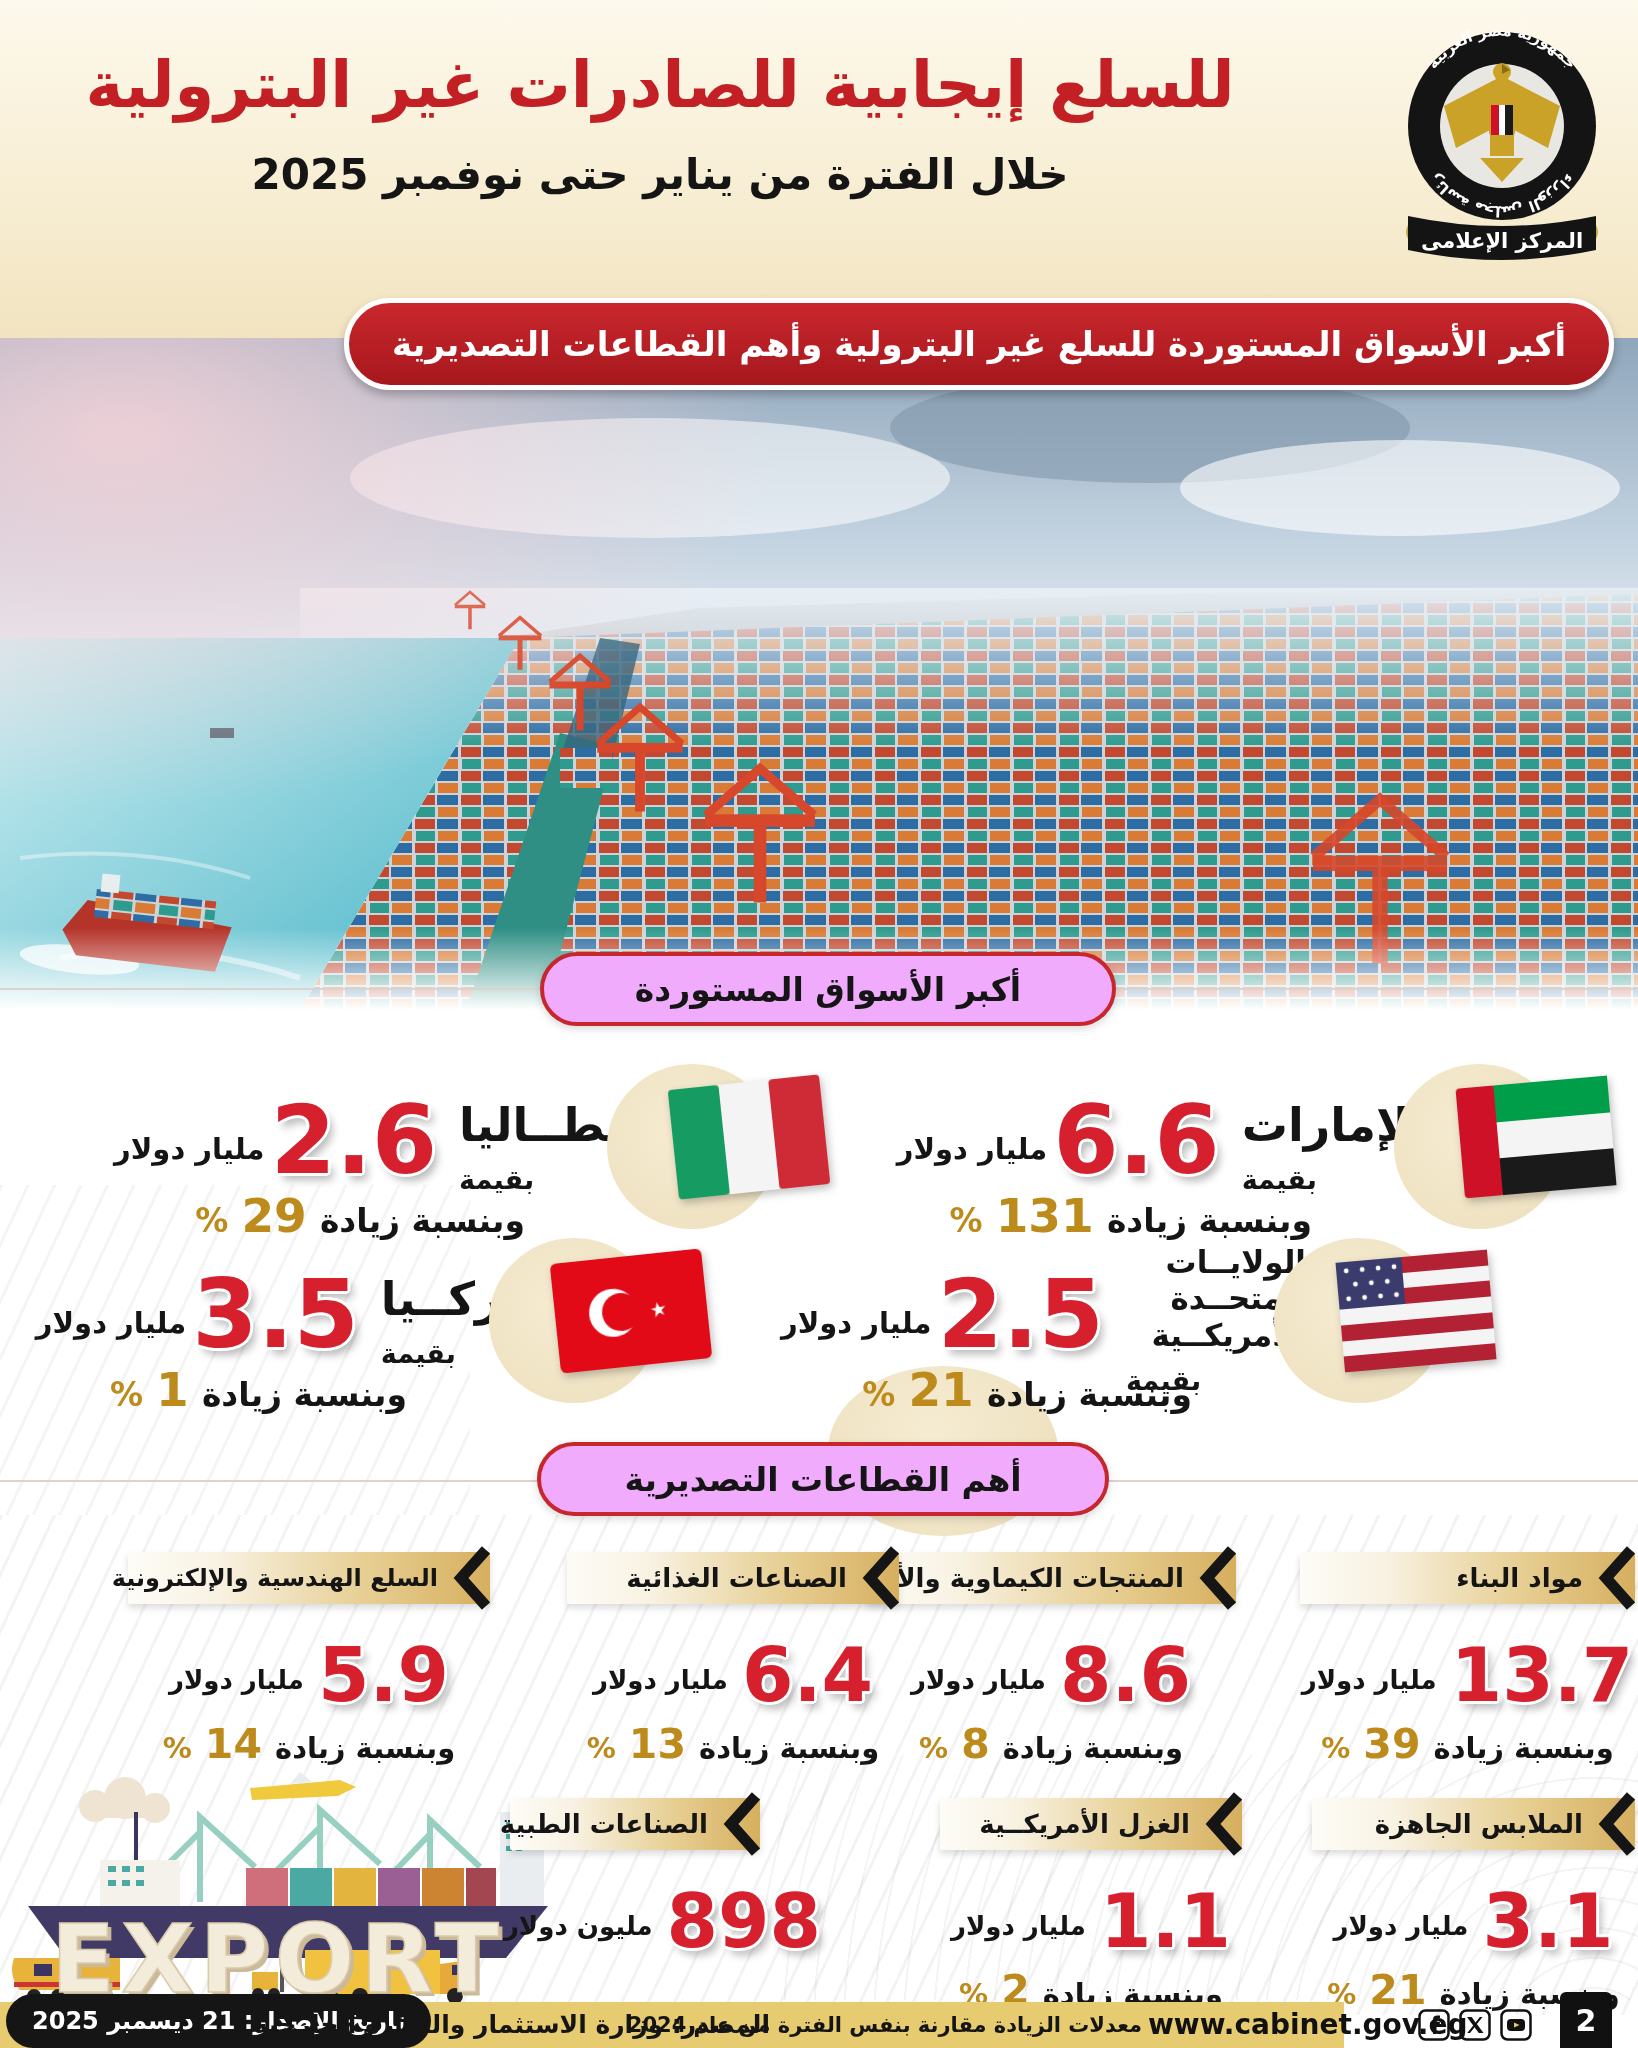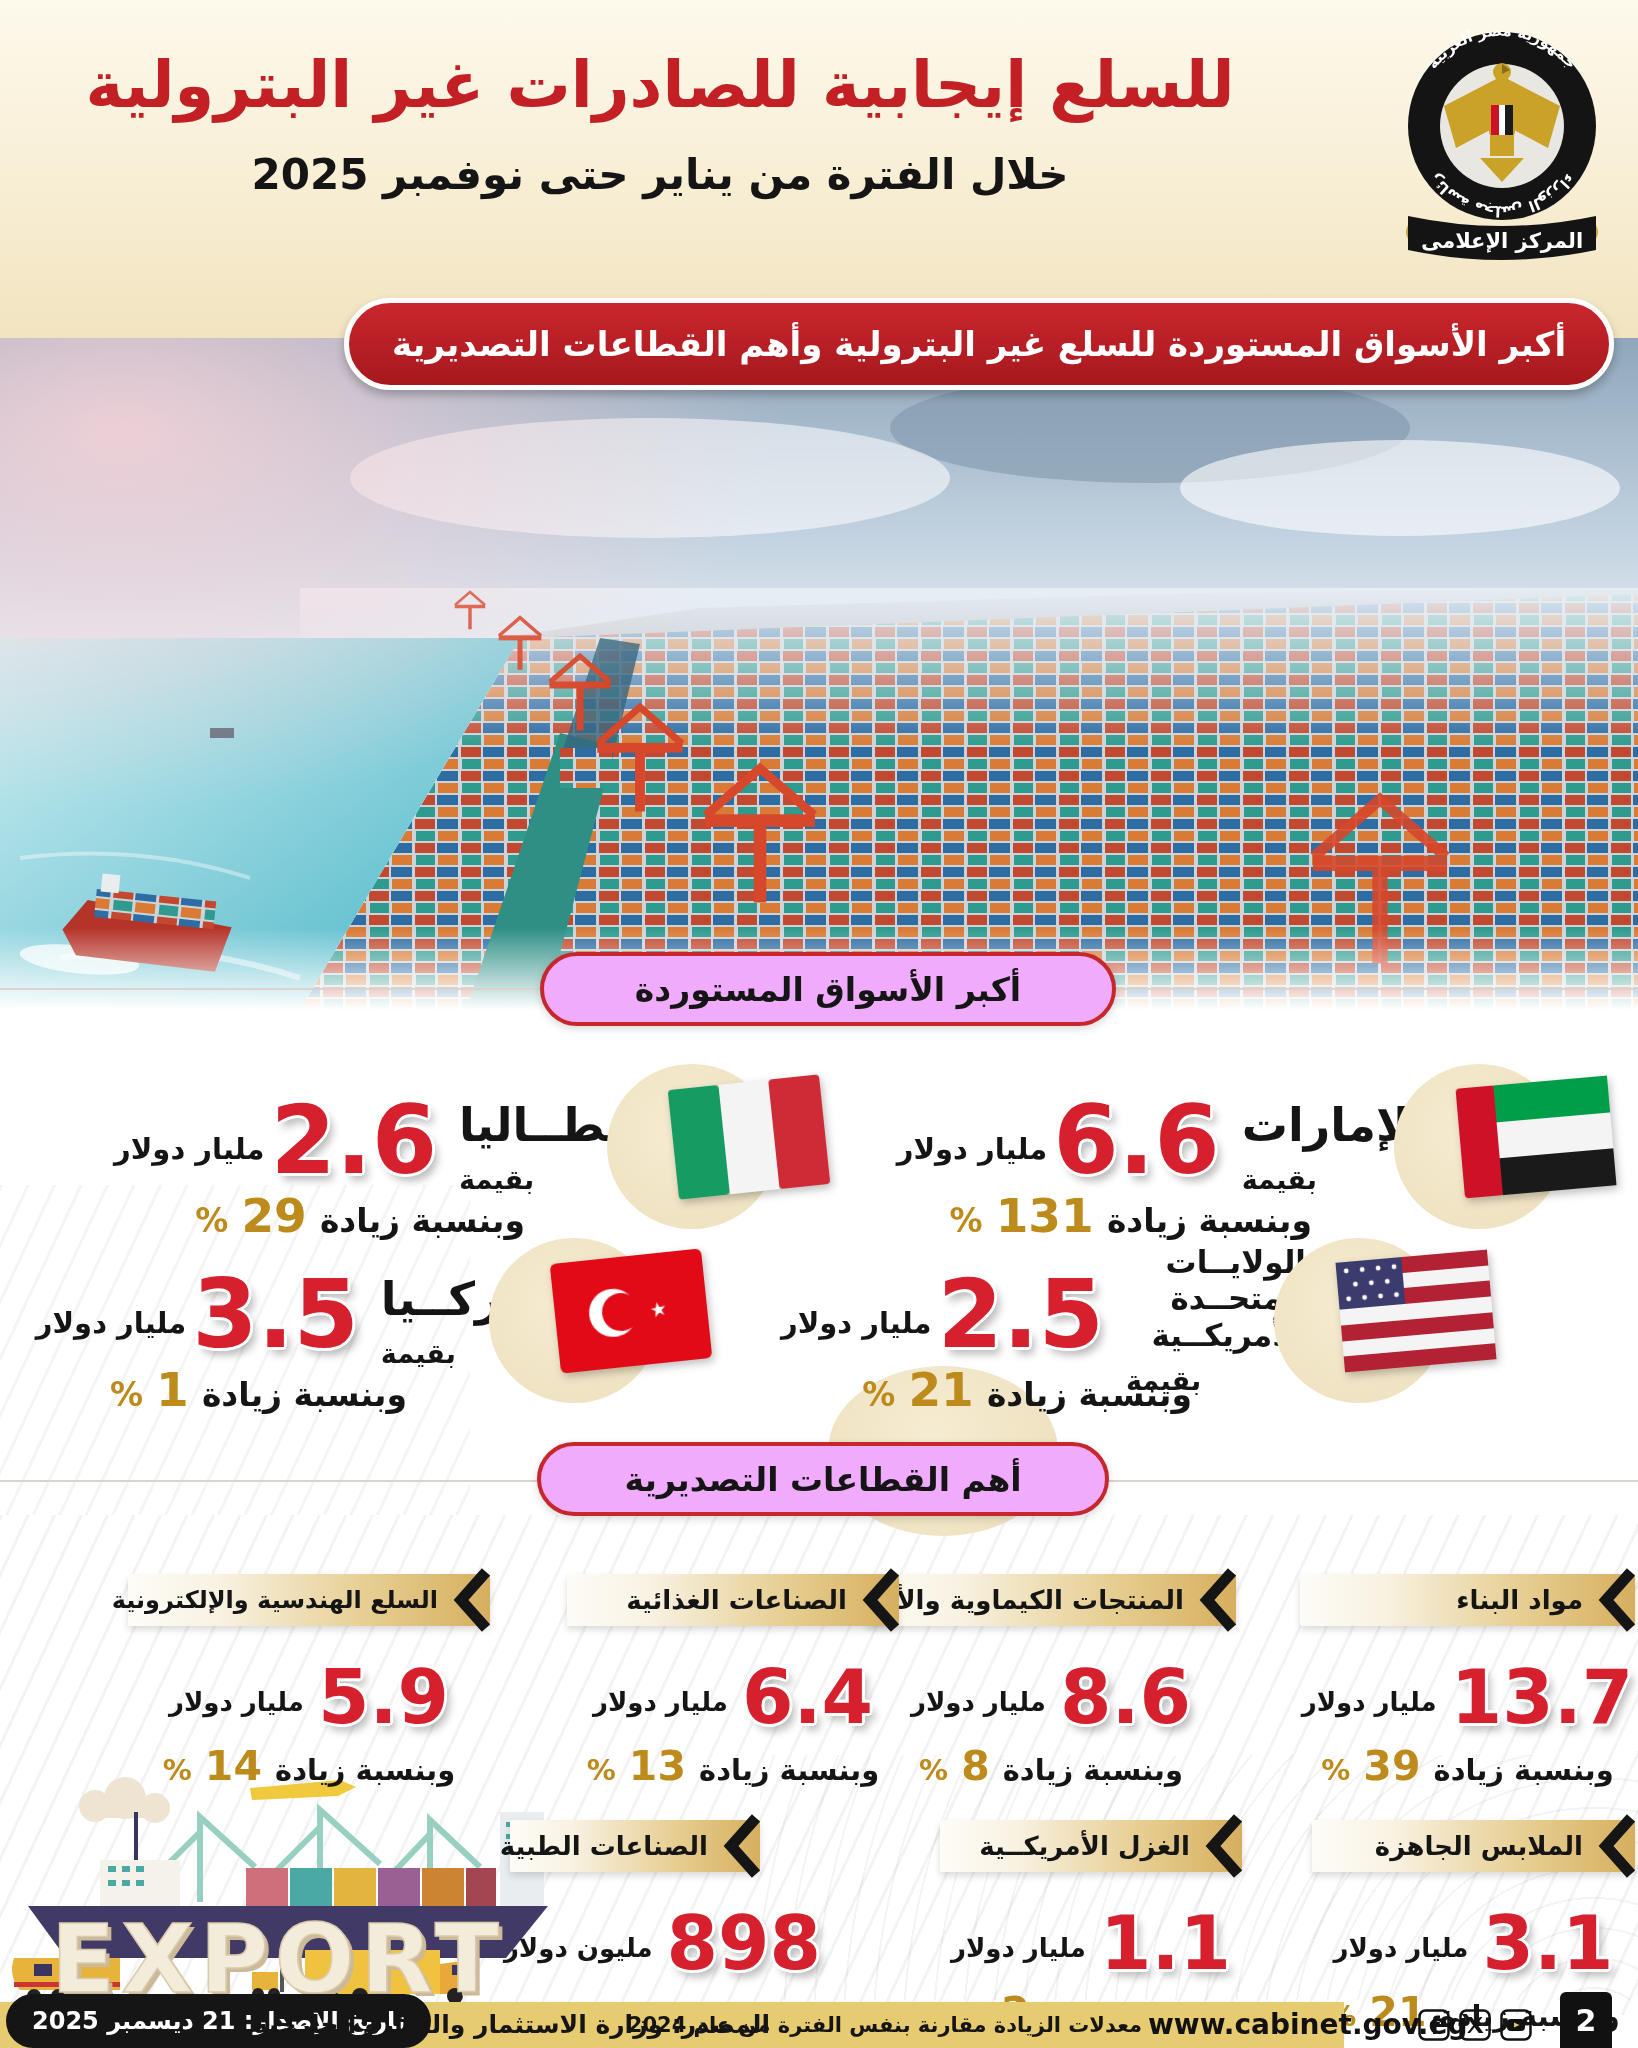--- a/index.html
+++ b/index.html
@@ -54,21 +54,21 @@
   .m-unit{font-size:29px;font-weight:700;color:#151515;white-space:nowrap;margin-top:6px;}
   .m-inc{position:absolute;top:122px;right:300px;white-space:nowrap;}
   .inc-label{font-size:33px;font-weight:800;color:#151515;}
   .inc-num{font-size:47px;font-weight:800;color:#bd8a1c;margin:0 8px;}
   .inc-pct{font-size:33px;font-weight:800;color:#bd8a1c;}
 
   .red-num{color:#d6202e;font-weight:800;
     text-shadow:3px 0 #fff,-3px 0 #fff,0 3px #fff,0 -3px #fff,2px 2px #fff,-2px -2px #fff,2px -2px #fff,-2px 2px #fff,5px 7px 8px rgba(0,0,0,.28);}
 
   
-  .sector{position:absolute;z-index:4;margin-top:22px;}
+  .sector{position:absolute;z-index:4;}
   .s-head{position:relative;height:52px;border-radius:2px;
     background:linear-gradient(to left,#d6af5e 0%,#e7cf94 35%,#f8f2e2 75%,#fdfcf7 100%);
     box-shadow:0 4px 7px rgba(0,0,0,.14);
     display:flex;align-items:center;padding:0 52px 0 10px;}
   .s-head span{font-size:26px;font-weight:800;color:#151515;white-space:nowrap;}
   .s-chev{position:absolute;right:0;top:-9px;}
   .s-body{display:flex;direction:rtl;align-items:center;justify-content:center;margin-top:34px;gap:14px;}
   .s-value{font-size:74px;line-height:1;}
   .s-unit{font-size:26px;font-weight:700;color:#151515;white-space:nowrap;margin-top:10px;}
   .s-inc{text-align:center;margin-top:8px;white-space:nowrap;}

